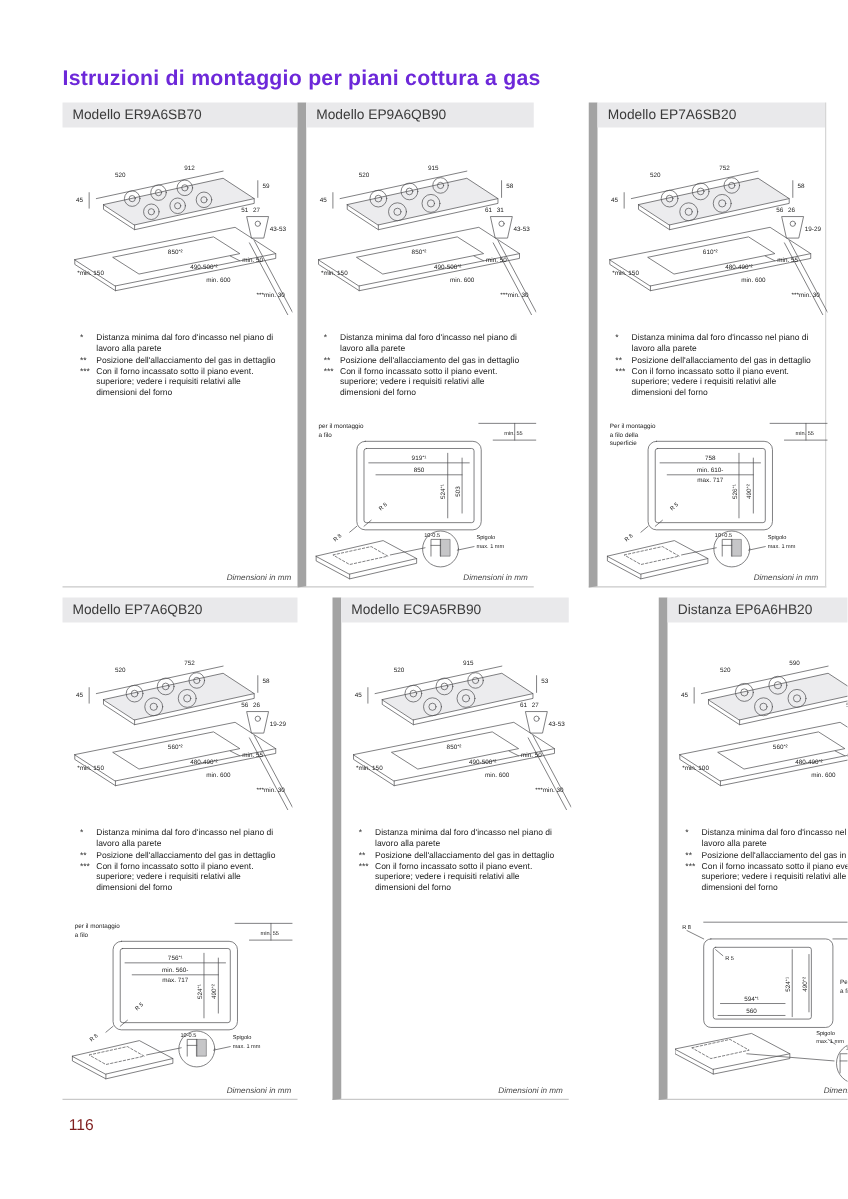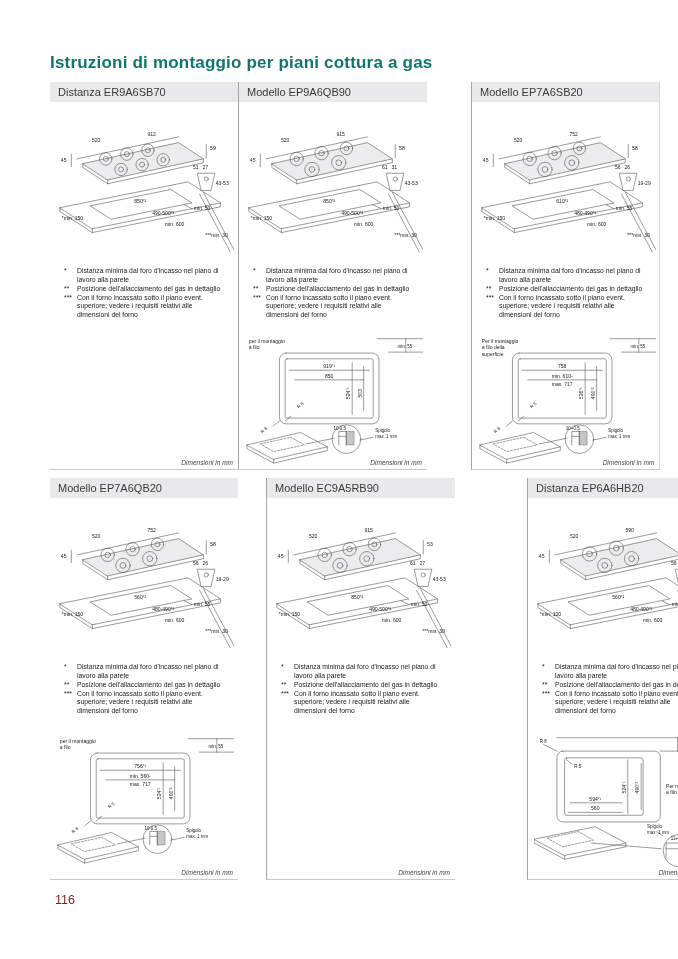--- a/index.html
+++ b/index.html
@@ -1,24 +1,24 @@
 <!DOCTYPE html>
 <html><head>
 <meta charset="utf-8">
 <style>
   html,body{margin:0;padding:0;background:#fff;}
   body{width:678px;height:959px;position:relative;font-family:"Liberation Sans",sans-serif;color:#3a3a3a;overflow:hidden;}
-  .title{position:absolute;left:50px;top:42px;font-size:17px;letter-spacing:.2px;color:#0f766e;}
+  .title{position:absolute;left:50px;top:42px;font-size:17px;letter-spacing:.2px;color:#6d28d9;}
   .grid{position:absolute;left:50px;top:82px;width:568px;}
   .row{display:flex;}
   .row2{margin-top:8px;gap:28px;}
   .panel{width:189.3px;box-sizing:border-box;position:relative;border-bottom:1px solid #c9c9c9;background:#fff;}
   .row1 .panel{height:388px;}
   .row2 .panel{height:402px;}
-  .panel.mid,.panel.rgt{border-left:1px solid #a3a3a3;}
+  .panel.mid,.panel.rgt{border-left:7px solid #a3a3a3;}
   .panel.rgt{border-right:1px solid #d6d6d6;margin-left:44px;}
   .phead{height:20px;line-height:20px;background:#e9e9eb;font-size:11px;color:#3a3a3a;padding-left:8px;}
   .pbody{padding:10px 4px 0 6px;}
   .drawing svg{display:block;width:178px;height:auto;}
   .fns{margin:2px 0 0 8px;}
   .fn{display:flex;font-size:6.8px;line-height:1.3;color:#1a1a1a;}
   .fn .mk{width:13px;flex:none;}
   .fn .tx{width:146px;}
   .flush{margin-top:12px;}
   .row2 .flush{margin-top:16px;}
@@ -34,21 +34,21 @@
 </style>
 </head>
 <body>
 
 <h1 class="title">Istruzioni di montaggio per piani cottura a gas</h1>
 
 <div class="grid">
 
   <div class="row row1">
     <section class="panel">
-      <div class="phead">Distanza ER9A6SB70</div>
+      <div class="phead">Modello ER9A6SB70</div>
       <div class="pbody">
         <div class="drawing">
             <svg class="draw" viewBox="0 0 186 160">
 <g>
 <polygon points="4,100 138,73 172,95 38,122"></polygon>
 <path d="M4,100 L4,104 L38,126 L38,122 M38,126 L172,99 L172,95"></path>
 <polygon points="36,98 120,81 142,95 58,112"></polygon>
 <path d="M150,86 L182,146 M154,84 L186,144"></path>
 <polygon class="fill" points="28,54 128,32 154,49 54,71"></polygon>
 <path d="M54,71 L54,75 L154,53 L154,49 M28,54 L28,58 L54,75"></path>

